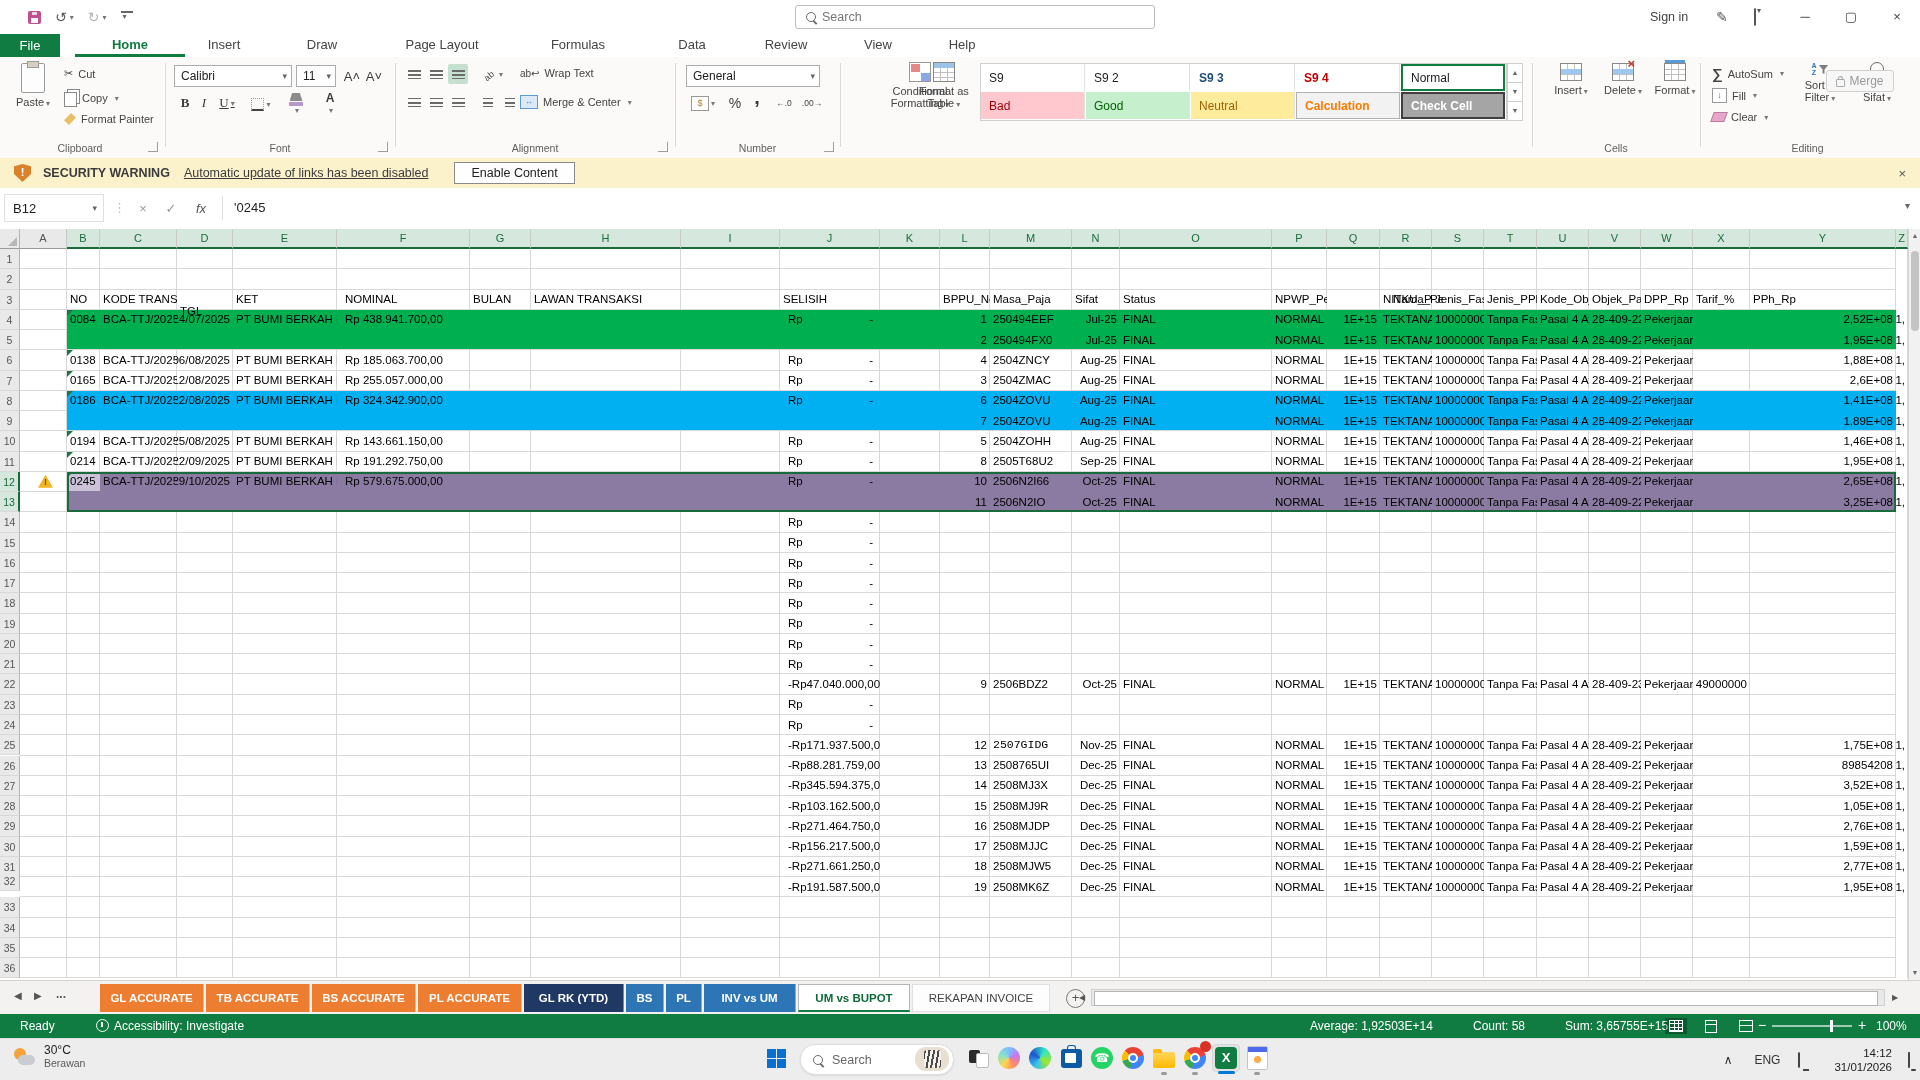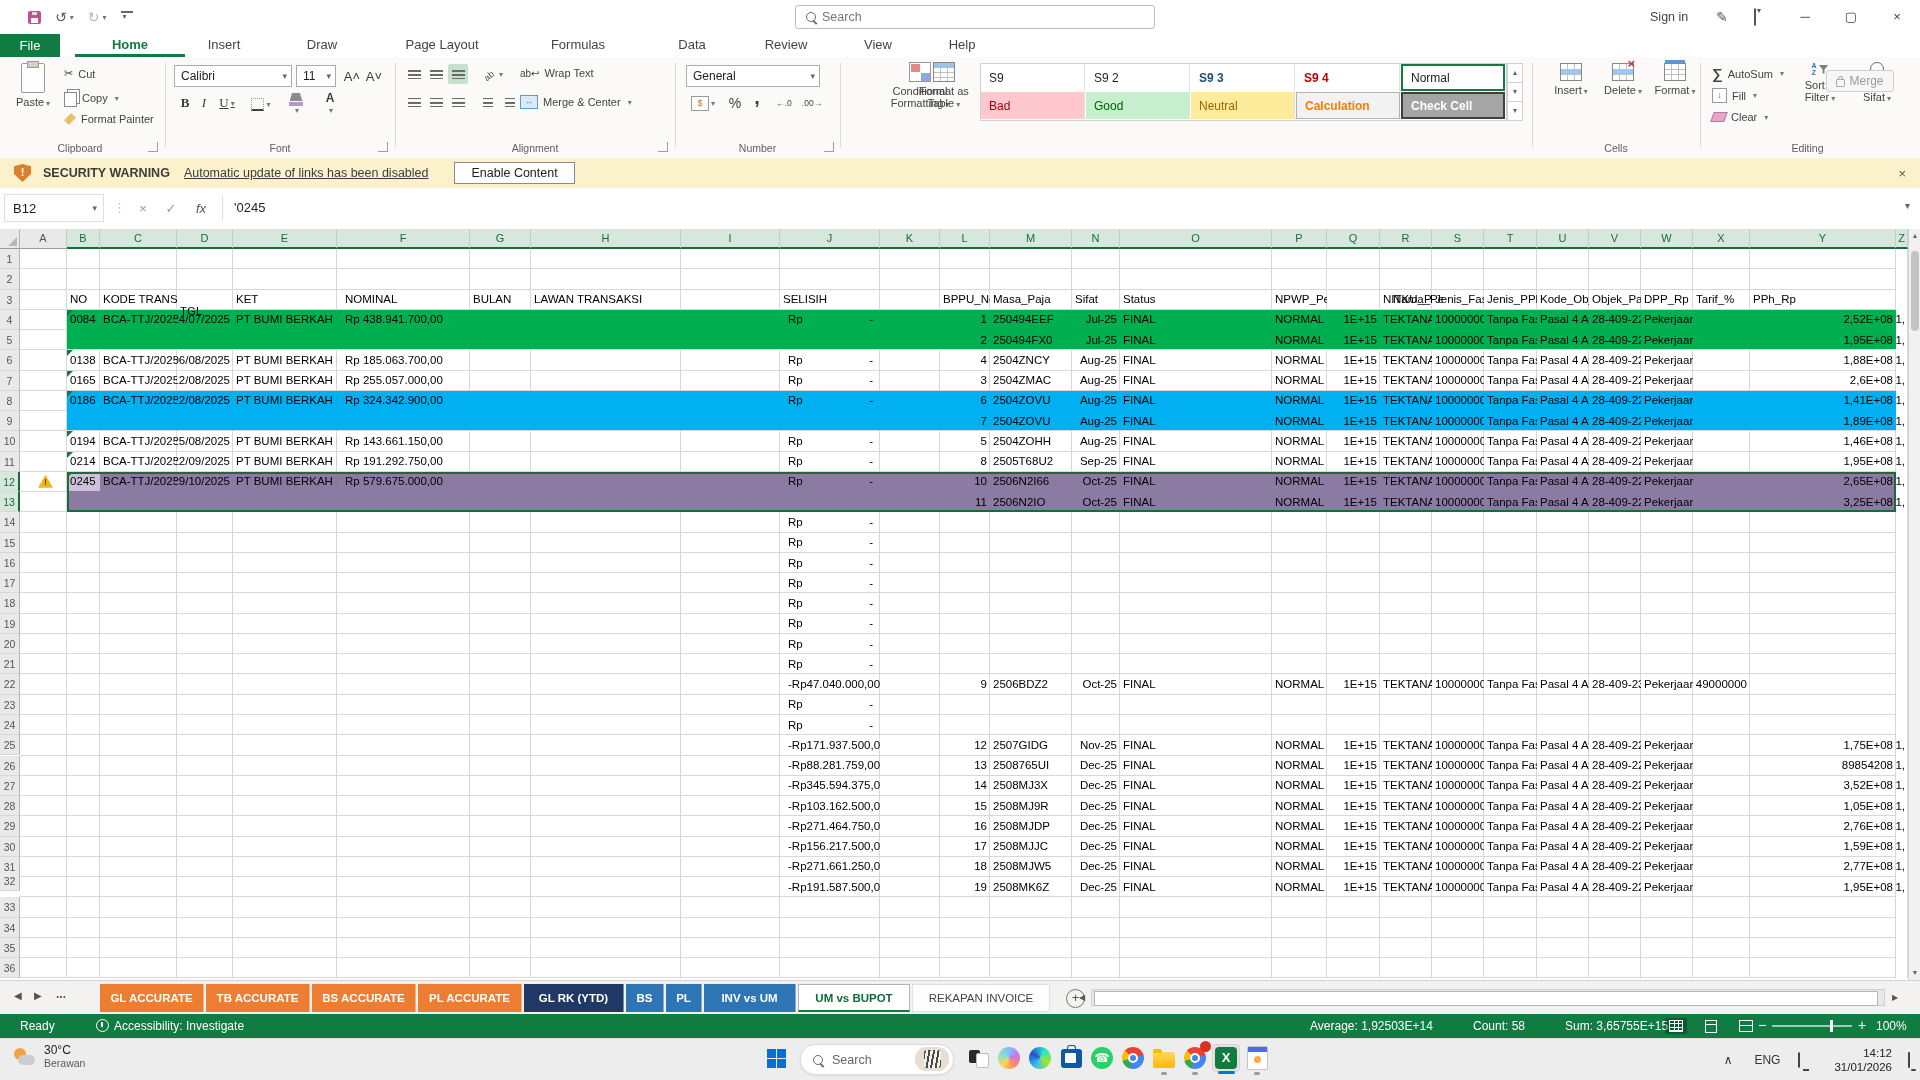--- a/index.html
+++ b/index.html
@@ -913,21 +913,21 @@
       </div>
       <div class="cell acct" style="left: 780px; width: 100px; top: 485.98px; height: 19.26px;">
         <span>Rp</span>
         <span>-</span>
       </div>
       <div class="cell acct" style="left: 780px; width: 100px; top: 506.24px; height: 19.26px;">
         <span>-Rp</span>
         <span>171.937.500,00</span>
       </div>
       <div class="cell right" style="left: 940px; width: 50px; top: 506.24px; height: 19.26px;">12</div>
-      <div class="cell" style="left: 990px; width: 82px; top: 506.24px; height: 19.26px;">2507GIDG</div>
+      <div class="cell" style="left: 990px; width: 82px; top: 506.24px; height: 19.26px; font-family: Liberation Mono, monospace;">2507GIDG</div>
       <div class="cell right" style="left: 1072px; width: 48px; top: 506.24px; height: 19.26px;">Nov-25</div>
       <div class="cell" style="left: 1120px; width: 152px; top: 506.24px; height: 19.26px;">FINAL</div>
       <div class="cell" style="left: 1272px; width: 55px; top: 506.24px; height: 19.26px;">NORMAL</div>
       <div class="cell right" style="left: 1327px; width: 53px; top: 506.24px; height: 19.26px;">1E+15</div>
       <div class="cell" style="left: 1380px; width: 52px; top: 506.24px; height: 19.26px;">TEKTANA</div>
       <div class="cell" style="left: 1432px; width: 52px; top: 506.24px; height: 19.26px;">1000000000</div>
       <div class="cell" style="left: 1484px; width: 53px; top: 506.24px; height: 19.26px;">Tanpa Fas</div>
       <div class="cell" style="left: 1537px; width: 52px; top: 506.24px; height: 19.26px;">Pasal 4 Ay</div>
       <div class="cell" style="left: 1589px; width: 52px; top: 506.24px; height: 19.26px;">28-409-22</div>
       <div class="cell" style="left: 1641px; width: 52px; top: 506.24px; height: 19.26px;">Pekerjaan</div>

